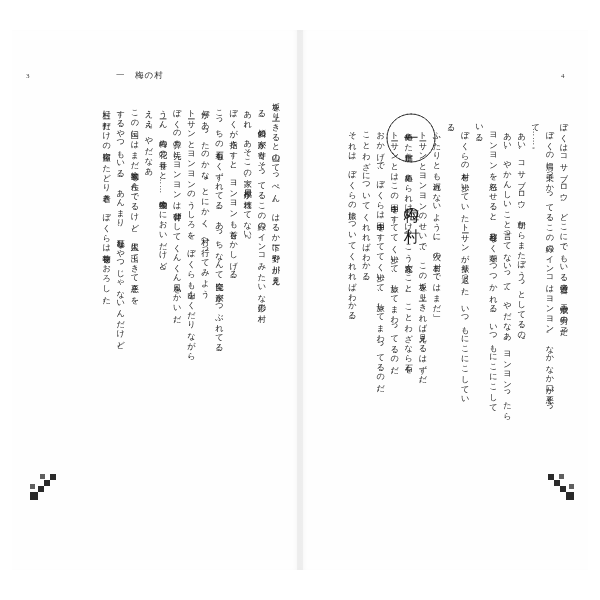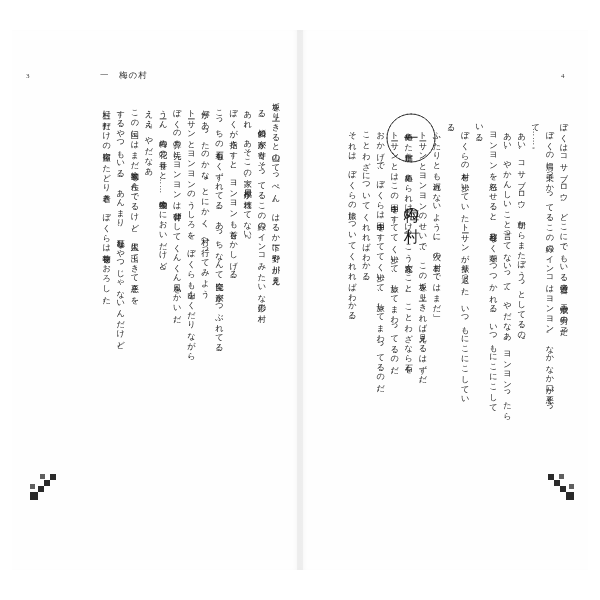--- a/index.html
+++ b/index.html
@@ -56,21 +56,21 @@
   .folio-left { left: 26px; top: 72px; }
   .folio-right { left: 561px; top: 72px; }
 
   .runhead {
     position: absolute;
     font-size: 8.5px;
     color: #2e2e2e;
     letter-spacing: 1px;
     white-space: nowrap;
   }
-  .runhead-left { left: 100px; top: 70px; text-align: right; }
+  .runhead-left { left: 116px; top: 70px; text-align: right; }
 
   
   .vtext {
     position: absolute;
     writing-mode: vertical-rl;
     text-orientation: mixed;
     font-size: 8.2px;
     line-height: 1.72;
     letter-spacing: 0.7px;
     color: #1c1c1c;

